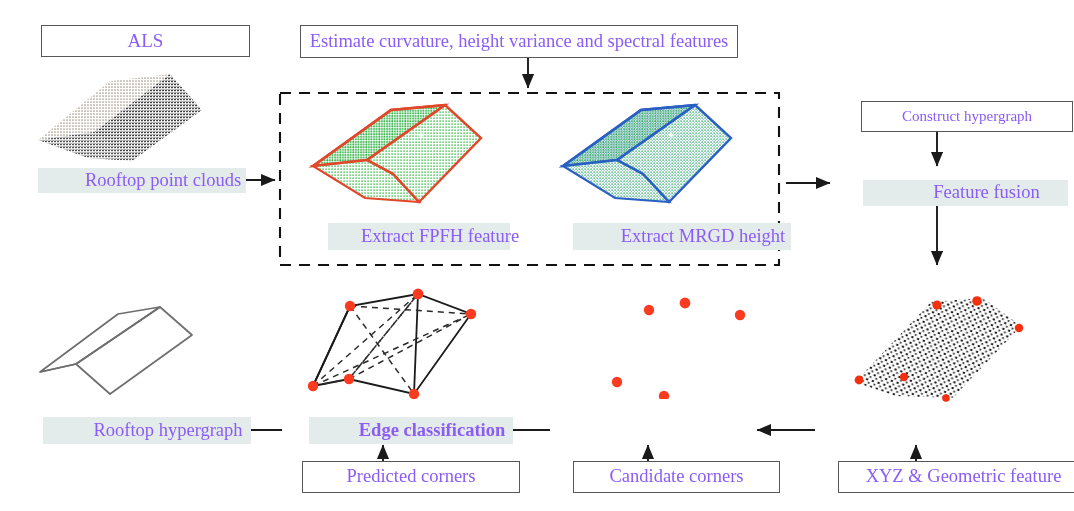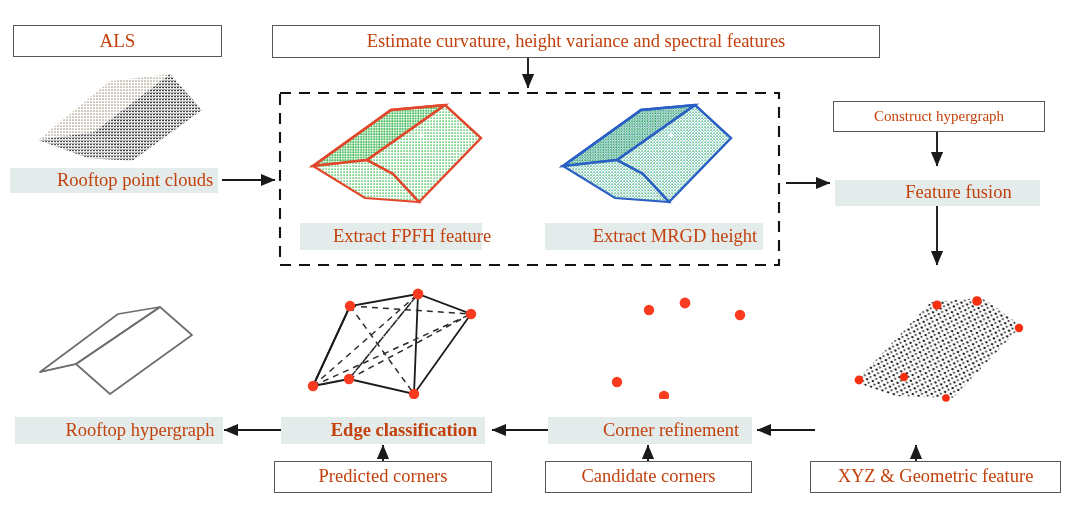--- a/index.html
+++ b/index.html
@@ -1,20 +1,20 @@
 <!DOCTYPE html>
 <html><head>
 <meta charset="utf-8">
 <style>
   html,body{margin:0;padding:0;background:#ffffff;}
   body{width:1074px;height:511px;font-family:"Liberation Serif",serif;}
   #stage{position:relative;width:1074px;height:511px;overflow:hidden;background:#fff;}
 
   .box{position:absolute;box-sizing:border-box;display:flex;align-items:center;
-       justify-content:center;text-align:center;color:#c2410c;line-height:1.05;}
+       justify-content:center;text-align:center;color:#8b5cf6;line-height:1.05;margin-left:28px;}
   .outline{background:#ffffff;border:1.6px solid #58585a;}
   .fill{background:#e4ebeb;border:none;padding-left:42px;}
 
   .svg-layer{position:absolute;left:0;top:0;width:1074px;height:511px;pointer-events:none;}
   .pc{position:absolute;}
   .pc svg{display:block;}
   .lbl{white-space:nowrap;}
 </style>
 </head>
 <body>
@@ -52,21 +52,21 @@
       <path d="M916,461 L916,445"></path>
     </g>
 
     <rect x="280" y="93" width="499" height="172" fill="none" stroke="#121212" stroke-width="2.1" stroke-dasharray="11 8"></rect>
   </svg>
 
   <div class="box outline lbl" style="left:13px;top:25px;width:209px;height:32px;font-size:19px;">
     <span>ALS</span>
   </div>
 
-  <div class="box outline lbl" style="left:272px;top:25px;width:608px;height:33px;font-size:18.5px;">
+  <div class="box outline lbl" style="left:272px;top:25px;width:438px;height:33px;font-size:18.5px;">
     <span>Estimate curvature, height variance and spectral features</span>
   </div>
 
   <div class="box fill lbl" style="left:10px;top:168px;width:208px;height:25px;font-size:18.5px;">
     <span>Rooftop point clouds</span>
   </div>
 
   <div class="box fill lbl" style="left:300px;top:223px;width:182px;height:27px;font-size:18.5px;">
     <span>Extract FPFH feature</span>
   </div>
@@ -84,23 +84,20 @@
   </div>
 
   <div class="box fill lbl" style="left:15px;top:417px;width:208px;height:27px;font-size:18.5px;">
     <span>Rooftop hypergraph</span>
   </div>
 
   <div class="box fill lbl" style="left:281px;top:417px;width:204px;height:27px;font-size:18.5px;font-weight:bold;">
     <span>Edge classification</span>
   </div>
 
-  <div class="box fill lbl" style="left:548px;top:417px;width:204px;height:27px;font-size:18.5px;">
-    <span>Corner refinement</span>
-  </div>
 
 
   <div class="box outline lbl" style="left:274px;top:461px;width:218px;height:32px;font-size:18.5px;">
     <span>Predicted corners</span>
   </div>
 
   <div class="box outline lbl" style="left:545px;top:461px;width:207px;height:32px;font-size:18.5px;text-align:right;">
     <span>Candidate corners</span>
   </div>
 

